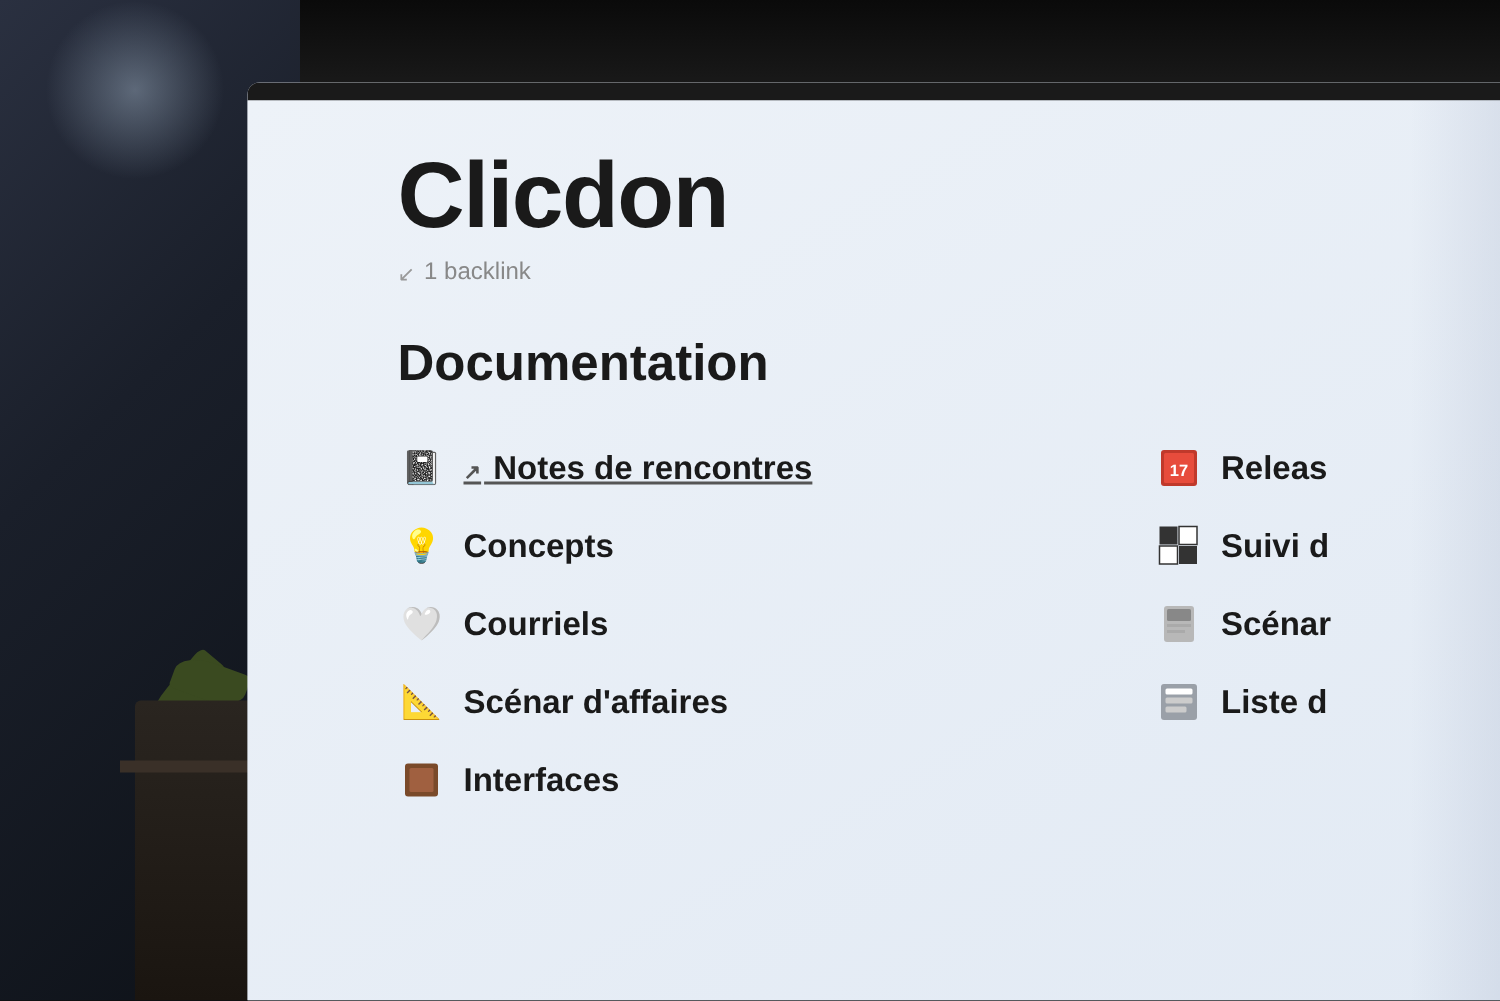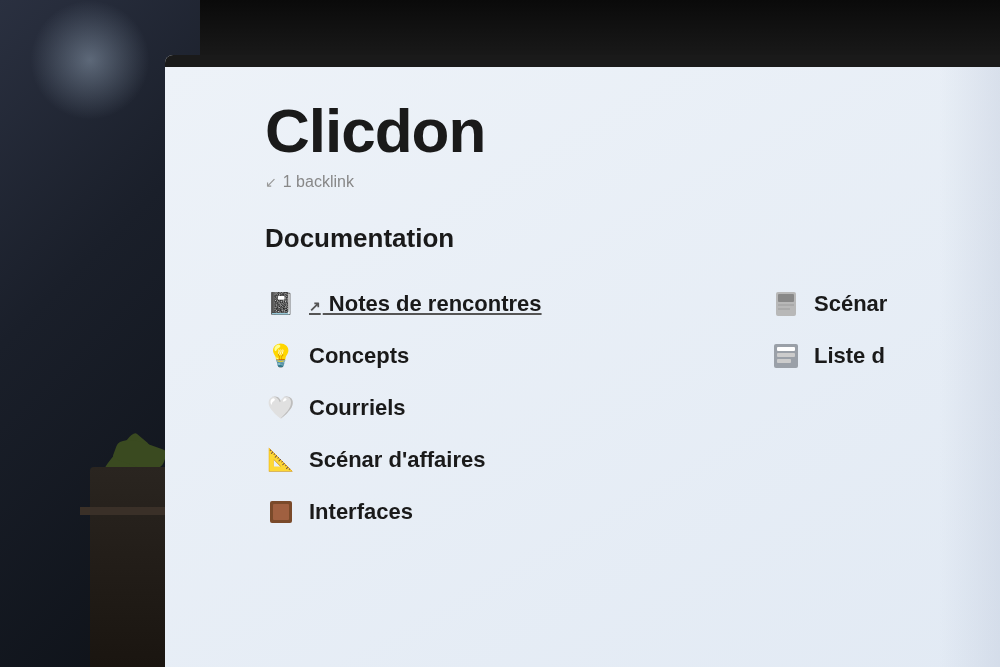--- a/index.html
+++ b/index.html
@@ -156,21 +156,21 @@
       margin-bottom: 32px;
     }
 
     .backlink-arrow {
       font-size: 14px;
       color: #999;
     }
 
     
     .section-title {
-      font-size: 26px;
+      font-size: 34px;
       font-weight: 700;
       color: #1a1a1a;
       margin-bottom: 24px;
     }
 
     
     .doc-list {
       display: flex;
       gap: 0;
     }
@@ -316,21 +316,42 @@
               <rect x="2" y="2" width="22" height="22" rx="2" fill="#7a4a2a"></rect>
               <rect x="5" y="5" width="16" height="16" rx="1" fill="#a06040"></rect>
             </svg>
           </div>
           <span class="doc-item-text">Interfaces</span>
         </div>
       </div>
 
       <div class="doc-column doc-column-right">
 
-
+        <div class="doc-item">
+          <div class="doc-item-icon">
+            <svg width="28" height="28" viewBox="0 0 28 28">
+              <rect x="2" y="2" width="24" height="24" rx="2" fill="#c0392b"></rect>
+              <rect x="4" y="4" width="20" height="20" rx="1" fill="#e74c3c"></rect>
+              <text x="14" y="19" text-anchor="middle" font-size="11" font-weight="bold" fill="white">17</text>
+            </svg>
+          </div>
+          <span class="doc-item-text">Releas</span>
+        </div>
+
+        <div class="doc-item">
+          <div class="doc-item-icon">
+            <svg width="28" height="28" viewBox="0 0 28 28">
+              <rect x="1" y="1" width="12" height="12" fill="#333"></rect>
+              <rect x="14" y="1" width="12" height="12" fill="#fff" stroke="#333" stroke-width="1"></rect>
+              <rect x="1" y="14" width="12" height="12" fill="#fff" stroke="#333" stroke-width="1"></rect>
+              <rect x="14" y="14" width="12" height="12" fill="#333"></rect>
+            </svg>
+          </div>
+          <span class="doc-item-text">Suivi d</span>
+        </div>
 
         <div class="doc-item">
           <div class="doc-item-icon">
             <svg width="28" height="28" viewBox="0 0 28 28">
               <rect x="4" y="2" width="20" height="24" rx="2" fill="#b8b8b8"></rect>
               <rect x="6" y="4" width="16" height="8" rx="1" fill="#888"></rect>
               <rect x="6" y="14" width="16" height="2" fill="#aaa"></rect>
               <rect x="6" y="18" width="12" height="2" fill="#aaa"></rect>
             </svg>
           </div>

